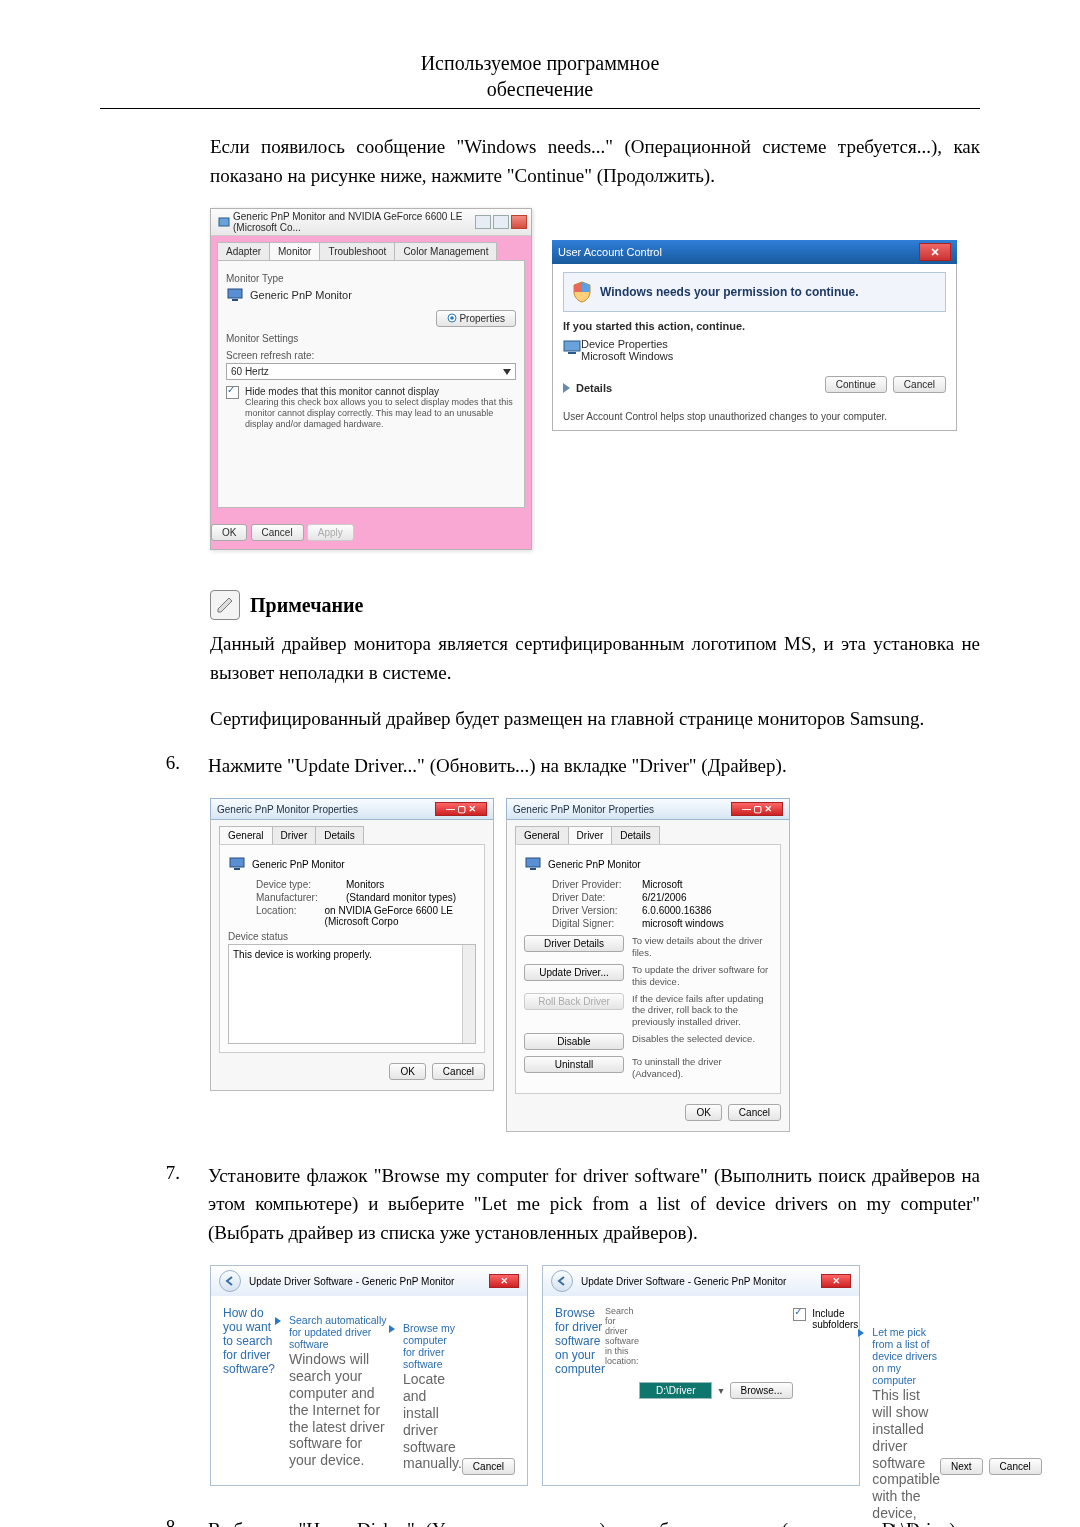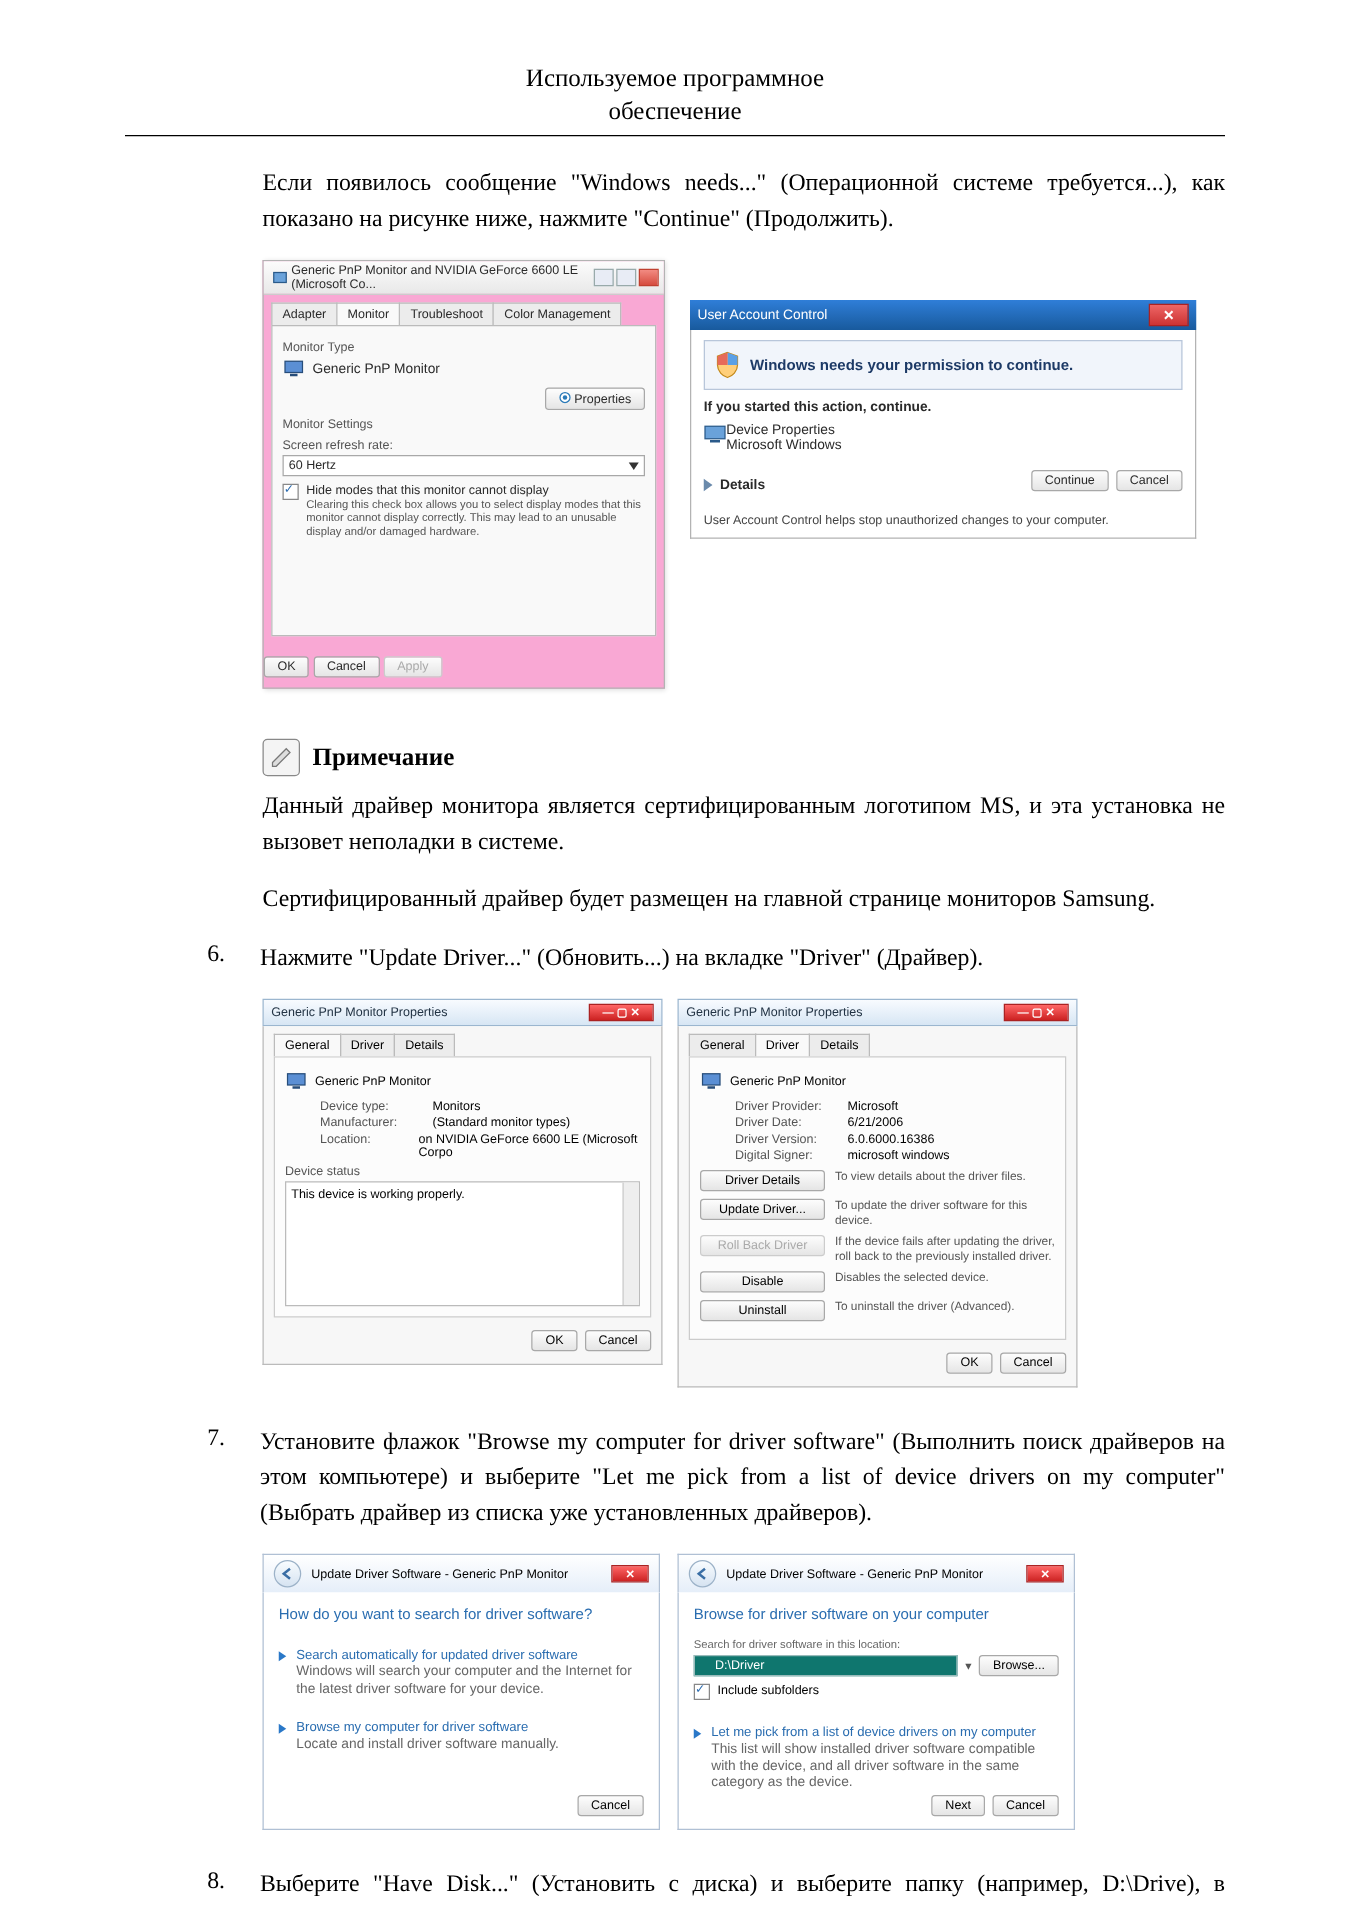--- a/index.html
+++ b/index.html
@@ -173,21 +173,21 @@
     color:#555; font-size:18px;
   }
 
   
   .fig2 {
     margin: 18px 0 30px 110px;
     display:flex; gap:12px;
     font-family: Tahoma, Arial, sans-serif;
     font-size: 10px;
   }
-  .dlg { width: 320px; }
+  .dlg { width: 284px; }
   .dlg .titlebar2 {
     display:flex; align-items:center;
     background: linear-gradient(#f8fbff,#d7e6f4);
     border:1px solid #9bb6cf;
     padding:3px 6px;
   }
   .title2 { flex:1; font-size:10px; color:#234; }
   .redclose {
     margin-left:auto;
     background: linear-gradient(#f66,#c22);
@@ -222,30 +222,30 @@
     border-bottom:none;
     display:flex; align-items:center; gap:8px;
     padding:4px 8px;
   }
   .back-arrow {
     width:20px;height:20px;border:1px solid #9cb2c8;border-radius:50%;
     display:flex;align-items:center;justify-content:center;
     background:linear-gradient(#f8fcff,#d6e3f1);
   }
   .back-arrow svg{display:block}
-  .wiz-body { border:1px solid #b0c0d4; border-top:none; background:#fff; padding:10px 12px 10px; height:190px; box-sizing:border-box; display:flex; flex-direction:column; }
+  .wiz-body { border:1px solid #b0c0d4; border-top:none; background:#fff; padding:10px 12px 10px; height:190px; box-sizing:border-box; display:flex; flex-direction:row; }
   .wiz-head { color:#2a6db0; font-size:12px; margin-bottom:12px; }
   .wiz-opt { display:flex; gap:8px; margin:8px 0 2px; }
   .bullet {
     width:0;height:0;
     border-top:4px solid transparent;border-bottom:4px solid transparent;border-left:6px solid #2a78c8;
     margin-top:3px; flex:none;
   }
   .opt-title { color:#2a6db0; font-size:10.5px; }
-  .opt-desc { font-size:11px; color:#666; line-height:1.2; margin-top:1px; }
+  .opt-desc { font-size:14px; color:#666; line-height:1.2; margin-top:1px; }
   .wiz-foot { margin-top:auto; display:flex; justify-content:flex-end; gap:6px; }
   .path-input { display:flex; gap:6px; align-items:center; margin:4px 0; }
   .path-box { flex:1; border:1px solid #9bb; background:#0f766e; color:#fff; padding:2px 16px; }
   .tiny-note { font-size:9px; color:#666; }
 </style>
 </head>
 <body>
 
 <div class="page">
 

